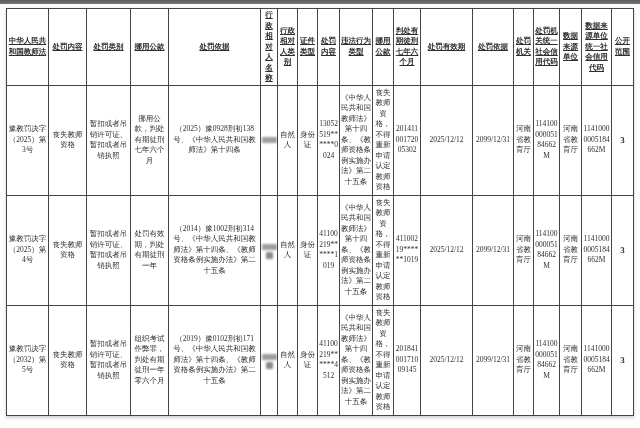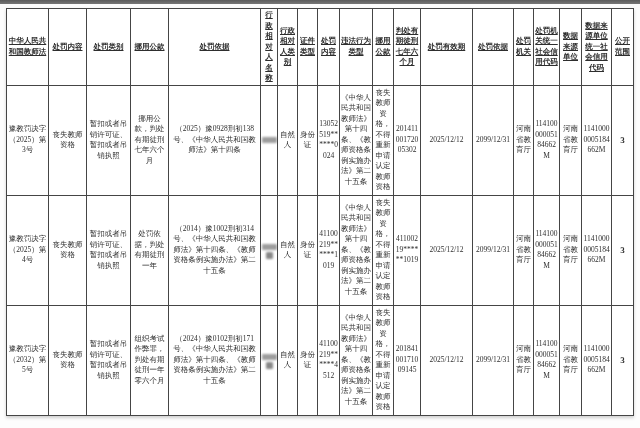--- a/index.html
+++ b/index.html
@@ -107,21 +107,21 @@
       <td>河南省教育厅</td>
       <td>11410000005184662M</td>
       <td>河南省教育厅</td>
       <td>11410000005184662M</td>
       <td><span class="scope-val">3</span></td>
     </tr>
     <tr>
       <td>豫教罚决字（2025）第4号</td>
       <td>丧失教师资格</td>
       <td>暂扣或者吊销许可证、暂扣或者吊销执照</td>
-      <td>处罚依据，判处有期徒刑一年</td>
+      <td>处罚有效期，判处有期徒刑一年</td>
       <td>（2014）豫1002刑初314号、《中华人民共和国教师法》第十四条、《教师资格条例实施办法》第二十五条</td>
       <td>
           <div class="blur-name"></div>
           <div class="blur-char"></div>
         </td>
       <td>自然人</td>
       <td>身份证</td>
       <td>41100219******1019</td>
       <td>《中华人民共和国教师法》第十四条、《教师资格条例实施办法》第二十五条</td>
       <td>丧失教师资格，不得重新申请认定教师资格</td>
@@ -132,21 +132,21 @@
       <td>11410000005184662M</td>
       <td>河南省教育厅</td>
       <td>11410000005184662M</td>
       <td><span class="scope-val">3</span></td>
     </tr>
     <tr>
       <td>豫教罚决字（2032）第5号</td>
       <td>丧失教师资格</td>
       <td>暂扣或者吊销许可证、暂扣或者吊销执照</td>
       <td>组织考试作弊罪，判处有期徒刑一年零六个月</td>
-      <td>（2024）豫0102刑初171号、《中华人民共和国教师法》第十四条、《教师资格条例实施办法》第二十五条</td>
+      <td>（2019）豫0102刑初171号、《中华人民共和国教师法》第十四条、《教师资格条例实施办法》第二十五条</td>
       <td>
           <div class="blur-name"></div>
           <div class="blur-char"></div>
         </td>
       <td>自然人</td>
       <td>身份证</td>
       <td>41100219******4512</td>
       <td>《中华人民共和国教师法》第十四条、《教师资格条例实施办法》第二十五条</td>
       <td>丧失教师资格，不得重新申请认定教师资格</td>
       <td>20184100171009145</td>

